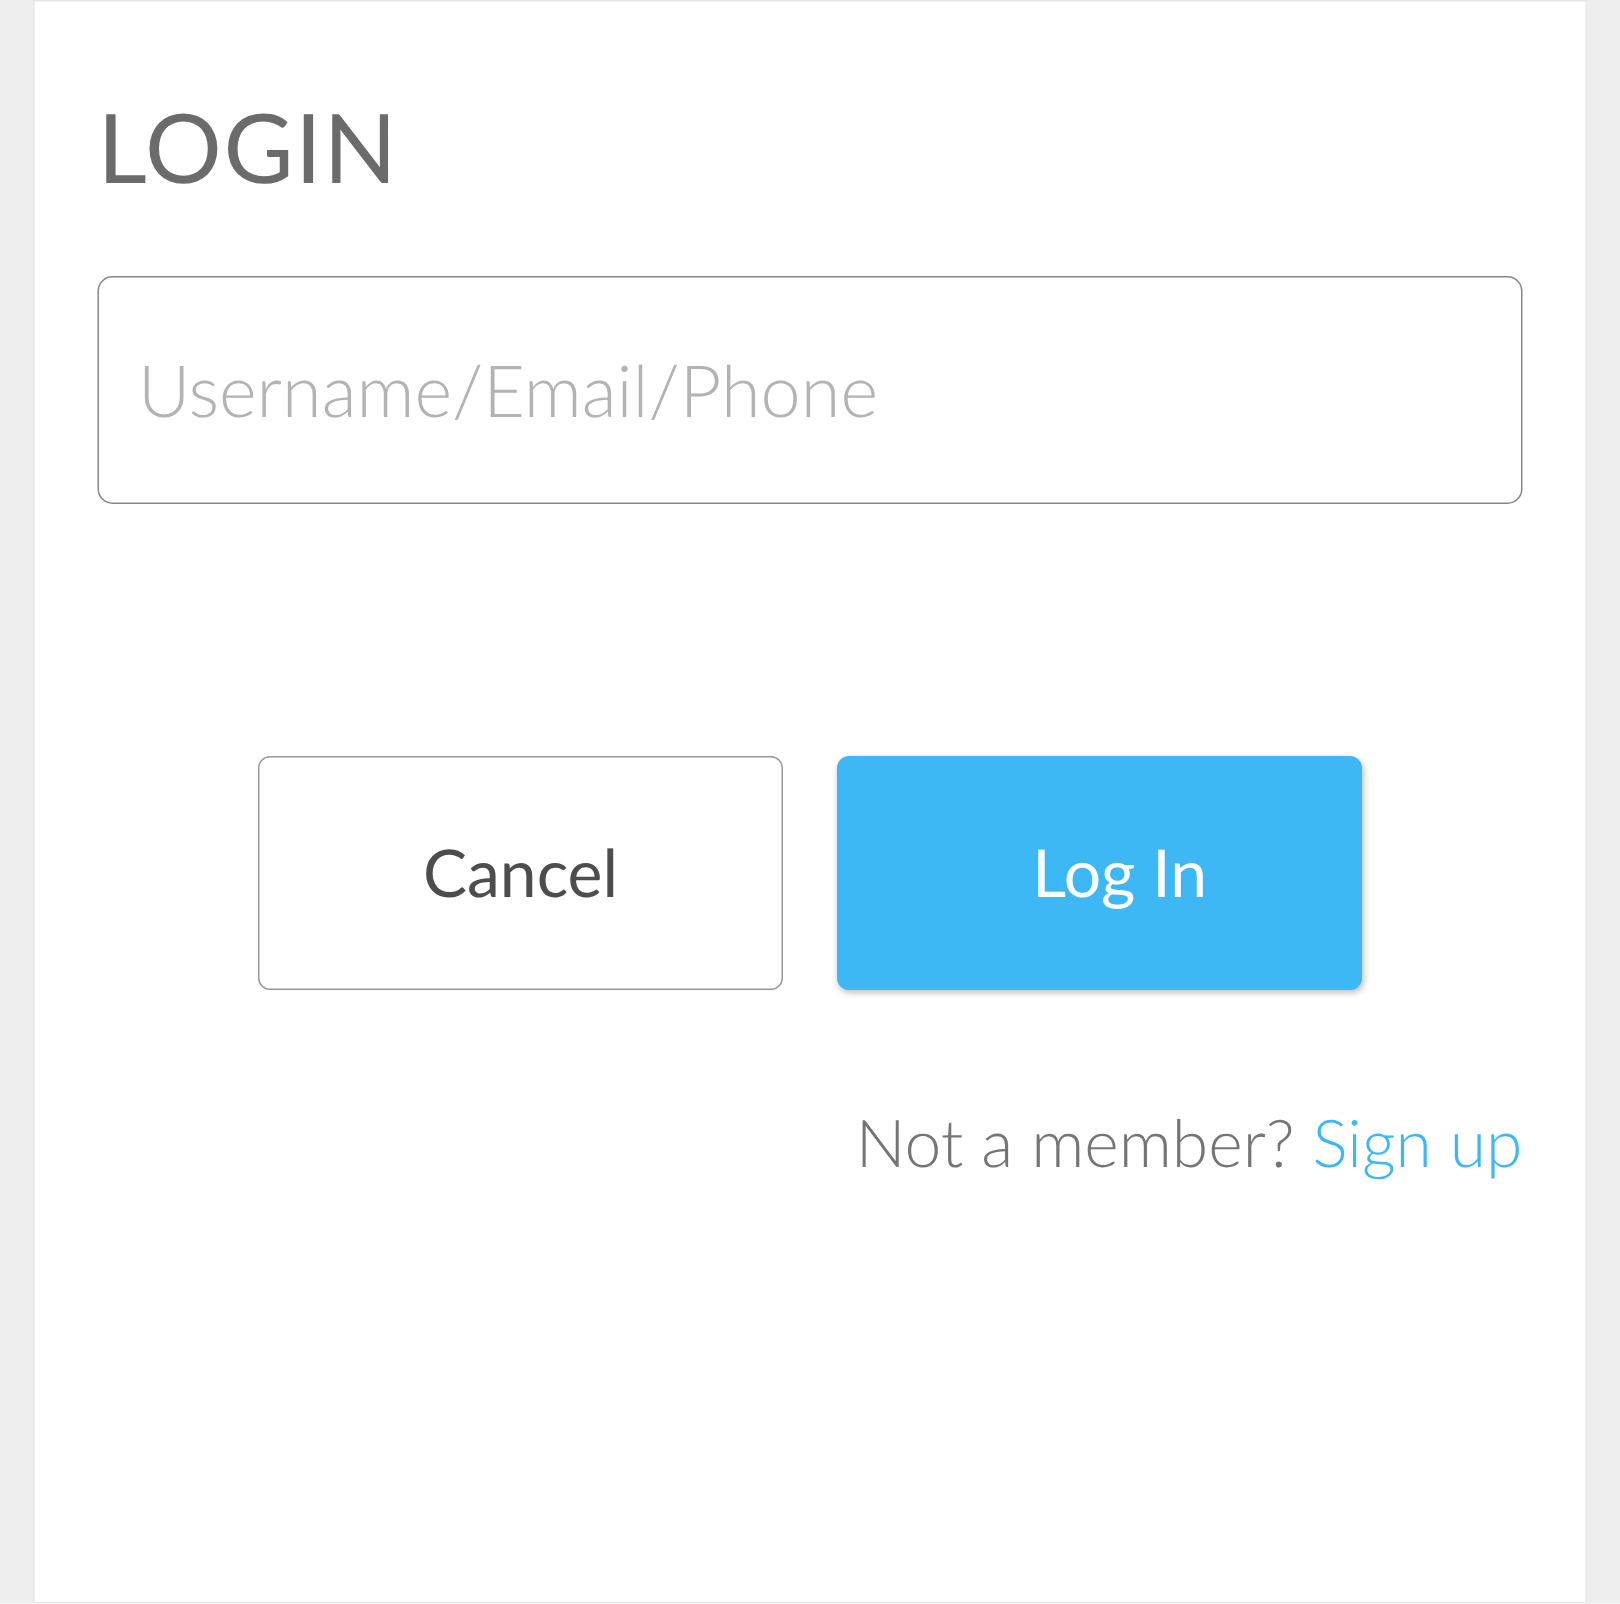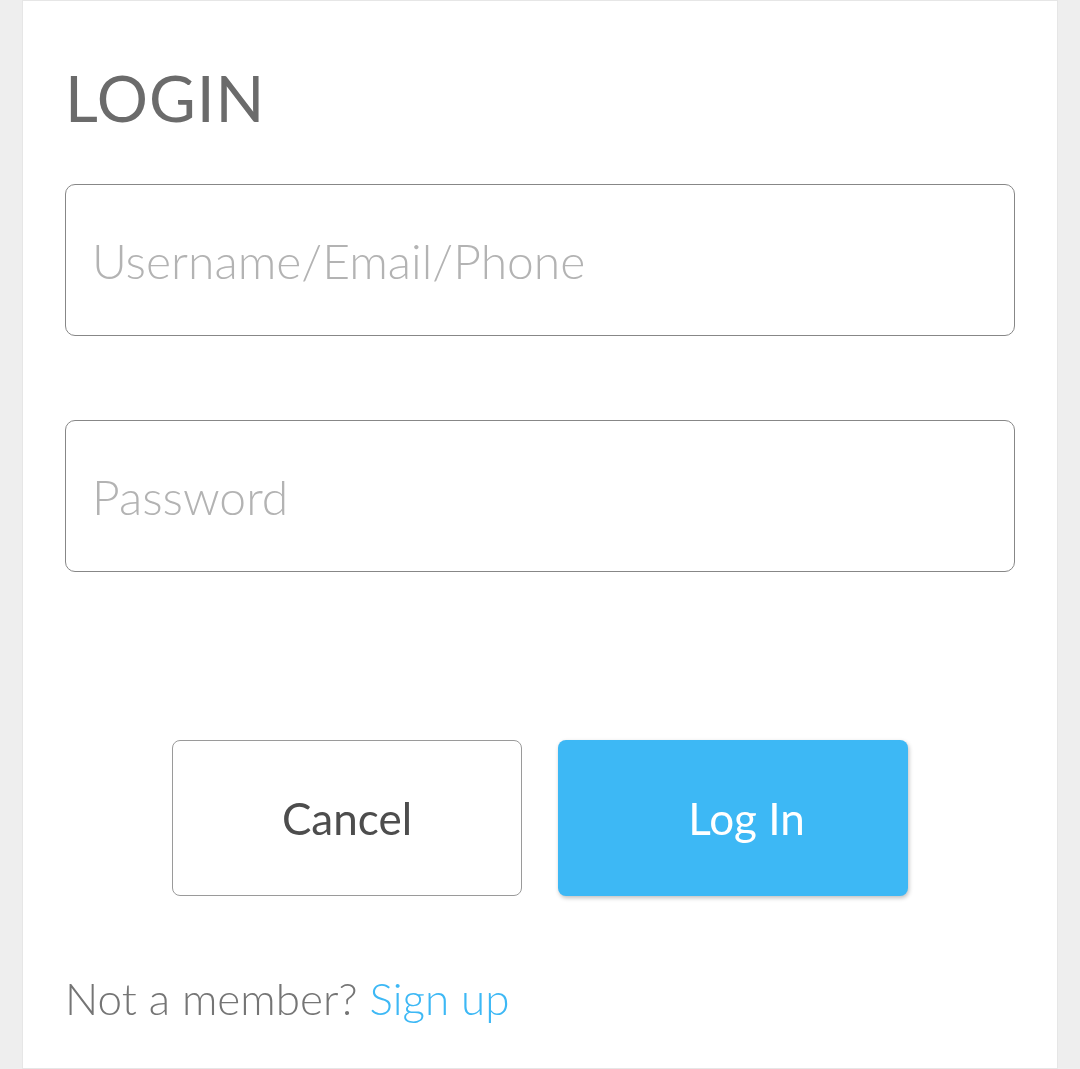--- a/index.html
+++ b/index.html
@@ -70,44 +70,41 @@
       border: 1px solid #9a9a9a;
     }
     .btn-login {
       background: #3db8f5;
       color: #ffffff;
       border: none;
       box-shadow: 1px 2px 4px rgba(0,0,0,0.25);
       padding-left: 27px;
     }
     .footer-text {
-      text-align: left;
+      text-align: right;
       font-size: 44px;
       font-weight: 300;
       color: #757575;
     }
     .signup-link {
       color: #3db8f5;
       text-decoration: none;
       cursor: pointer;
     }
   </style>
 </head>
 <body>
 
 <div class="login-card">
   <h1 class="login-title">LOGIN</h1>
 
   <div class="input-group">
     <input type="text" class="text-input" autofocus="" placeholder="Username/Email/Phone" style="">
   </div>
 
-  <div class="input-group">
-    <input type="password" class="text-input" placeholder="Password" style="">
-  </div>
 
   <div class="button-row">
     <button class="btn btn-cancel">Cancel</button>
     <button class="btn btn-login">Log In</button>
   </div>
 
   <div class="footer-text">
     <span>Not a member? </span><a class="signup-link">Sign up</a>
   </div>
 </div>

